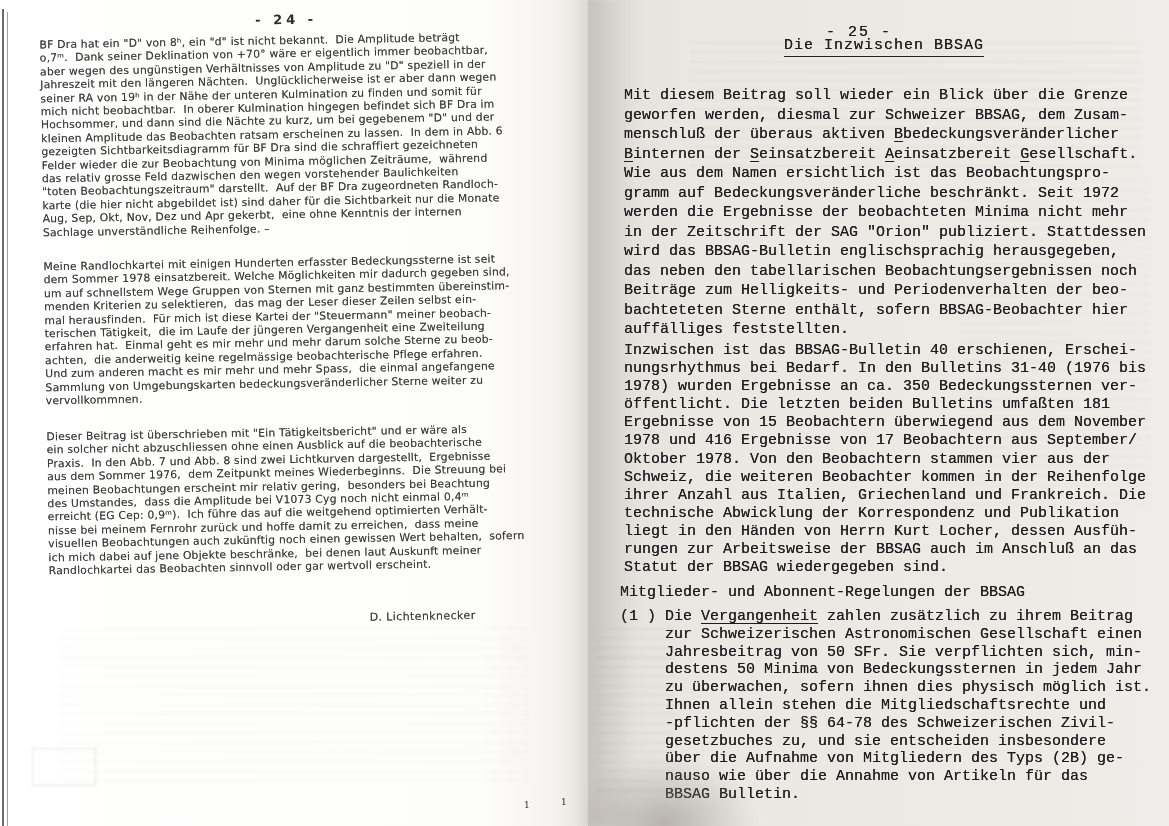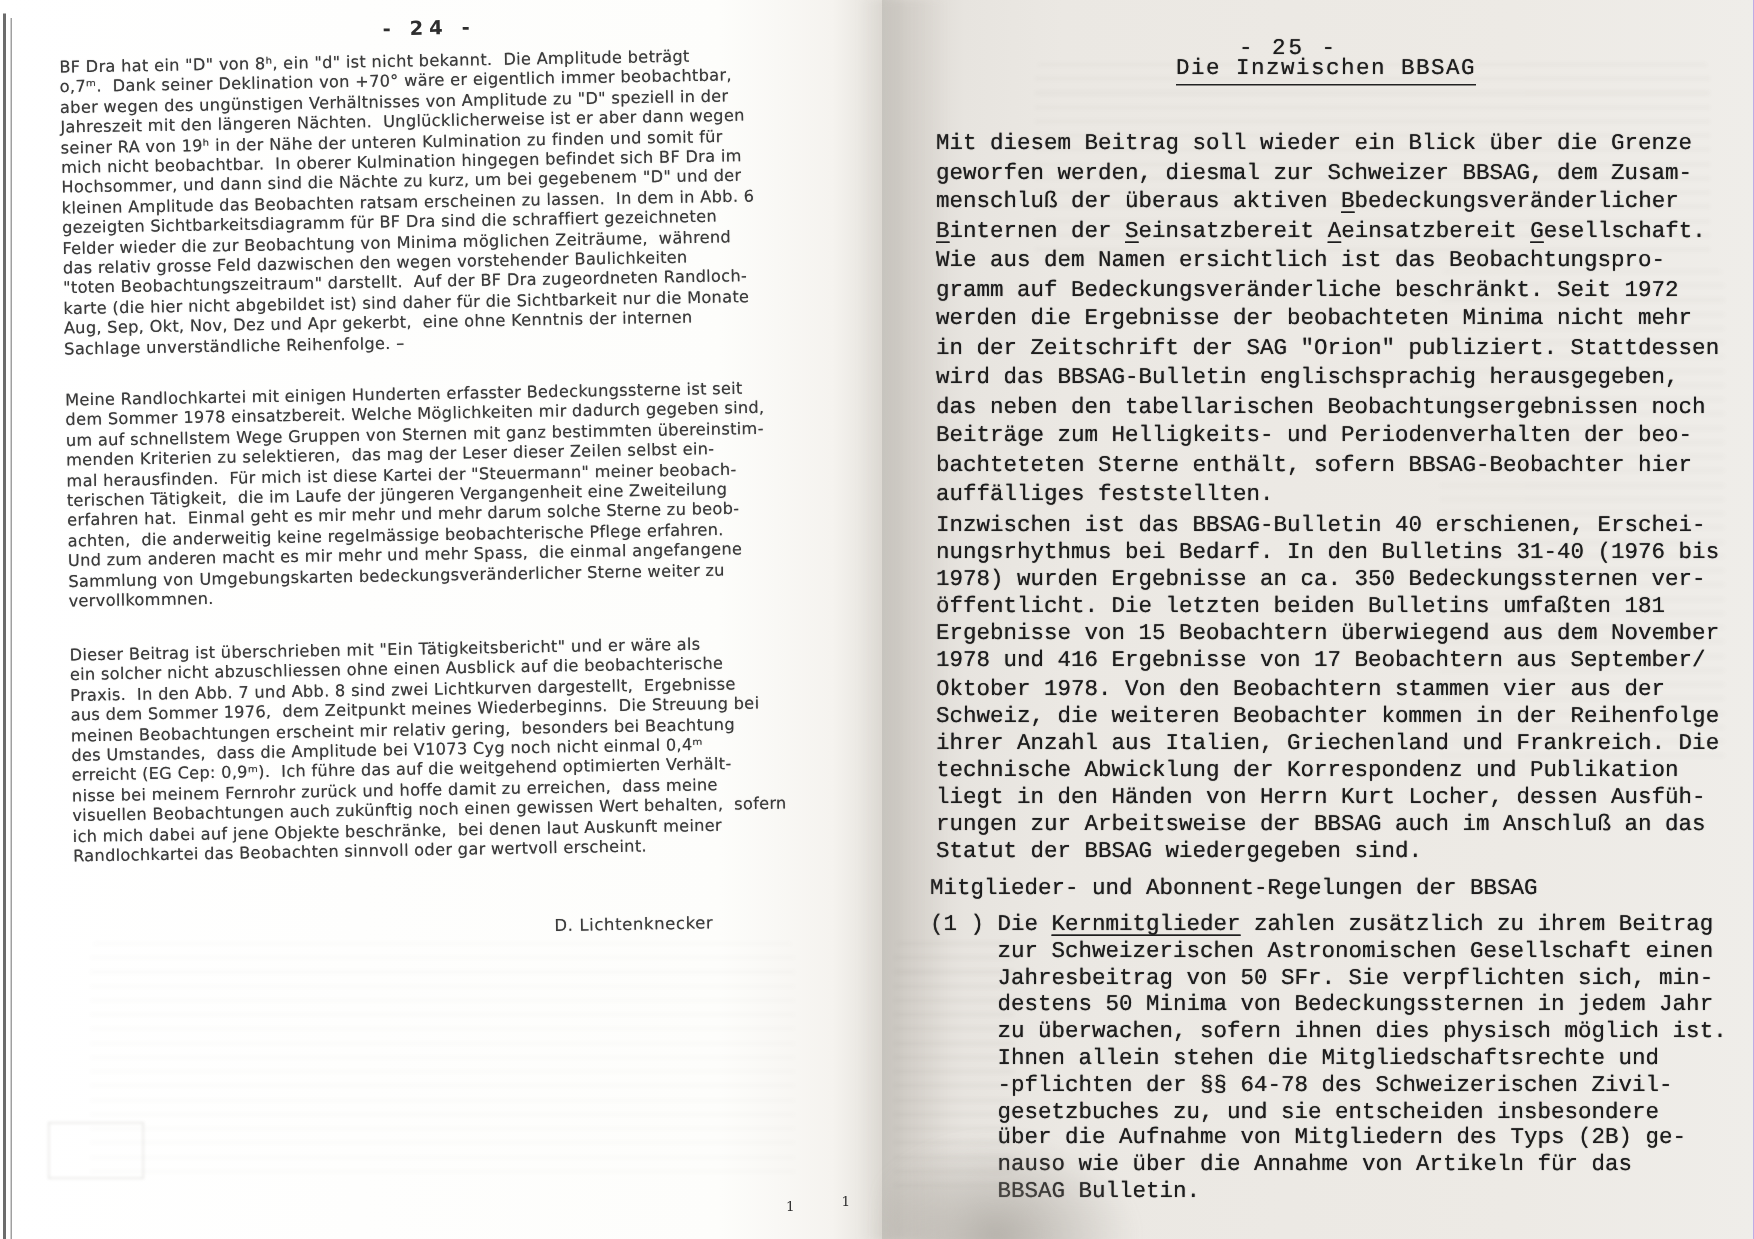--- a/index.html
+++ b/index.html
@@ -135,21 +135,21 @@
 Ergebnisse von 15 Beobachtern überwiegend aus dem November
 1978 und 416 Ergebnisse von 17 Beobachtern aus September/
 Oktober 1978. Von den Beobachtern stammen vier aus der
 Schweiz, die weiteren Beobachter kommen in der Reihenfolge
 ihrer Anzahl aus Italien, Griechenland und Frankreich. Die
 technische Abwicklung der Korrespondenz und Publikation
 liegt in den Händen von Herrn Kurt Locher, dessen Ausfüh-
 rungen zur Arbeitsweise der BBSAG auch im Anschluß an das
 Statut der BBSAG wiedergegeben sind.</div>
     <div class="typed-mono heading-r">Mitglieder- und Abonnent-Regelungen der BBSAG</div>
-    <div class="typed-mono para-item"><span>(1 ) Die </span><span class="u">Kernmitglieder</span><span> zahlen zusätzlich zu ihrem Beitrag
+    <div class="typed-mono para-item"><span>(1 ) Die </span><span class="u">Vergangenheit</span><span> zahlen zusätzlich zu ihrem Beitrag
      zur Schweizerischen Astronomischen Gesellschaft einen
      Jahresbeitrag von 50 SFr. Sie verpflichten sich, min-
      destens 50 Minima von Bedeckungssternen in jedem Jahr
      zu überwachen, sofern ihnen dies physisch möglich ist.
      Ihnen allein stehen die Mitgliedschaftsrechte und
      -pflichten der §§ 64-78 des Schweizerischen Zivil-
      gesetzbuches zu, und sie entscheiden insbesondere
      über die Aufnahme von Mitgliedern des Typs (2B) ge-
      nauso wie über die Annahme von Artikeln für das
      BBSAG Bulletin.</span></div>

